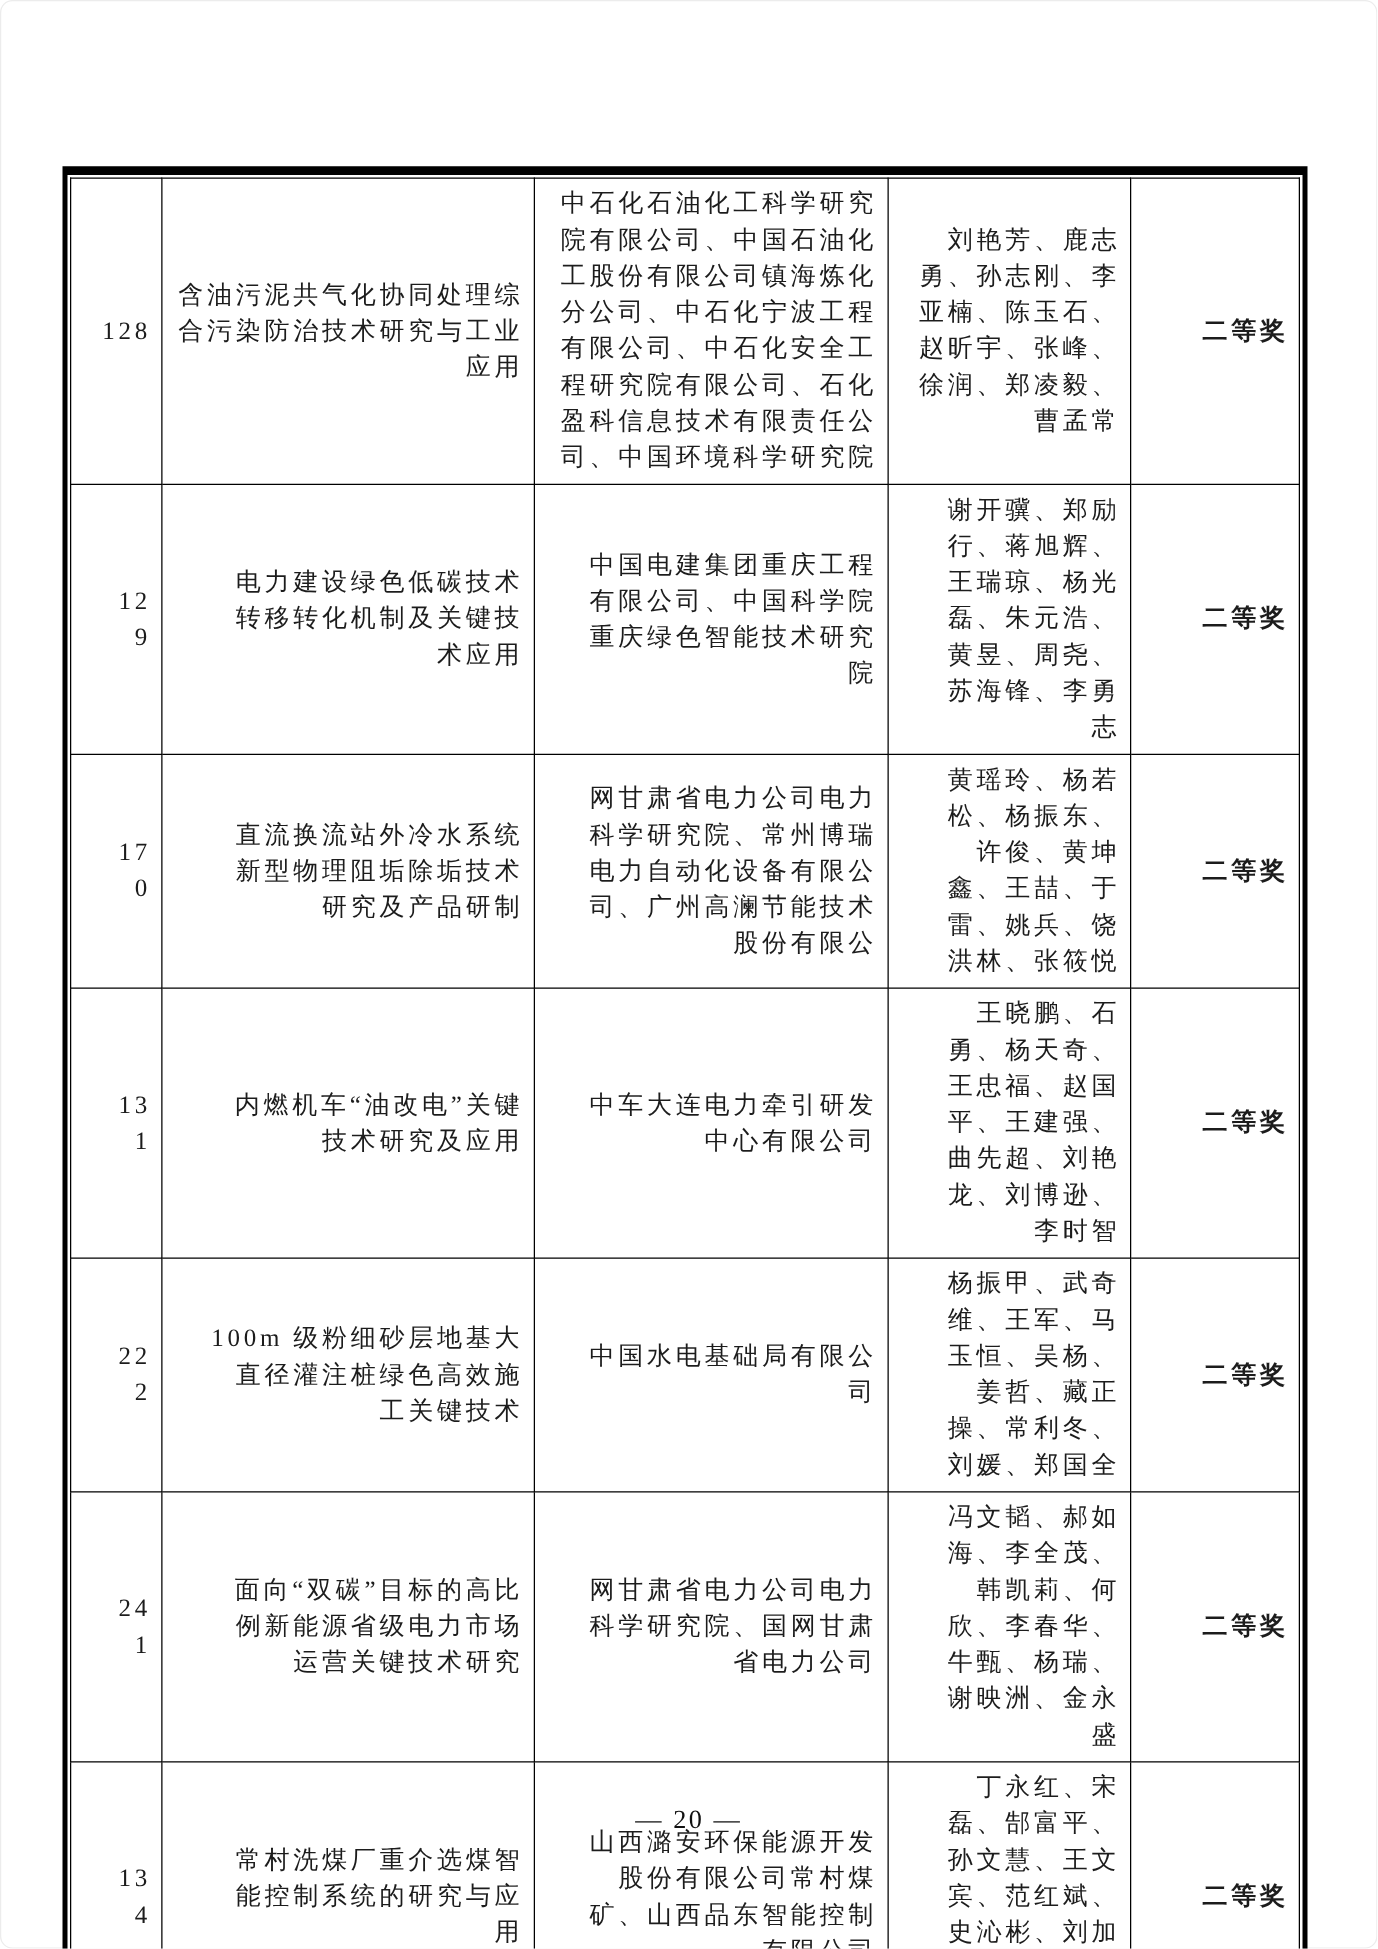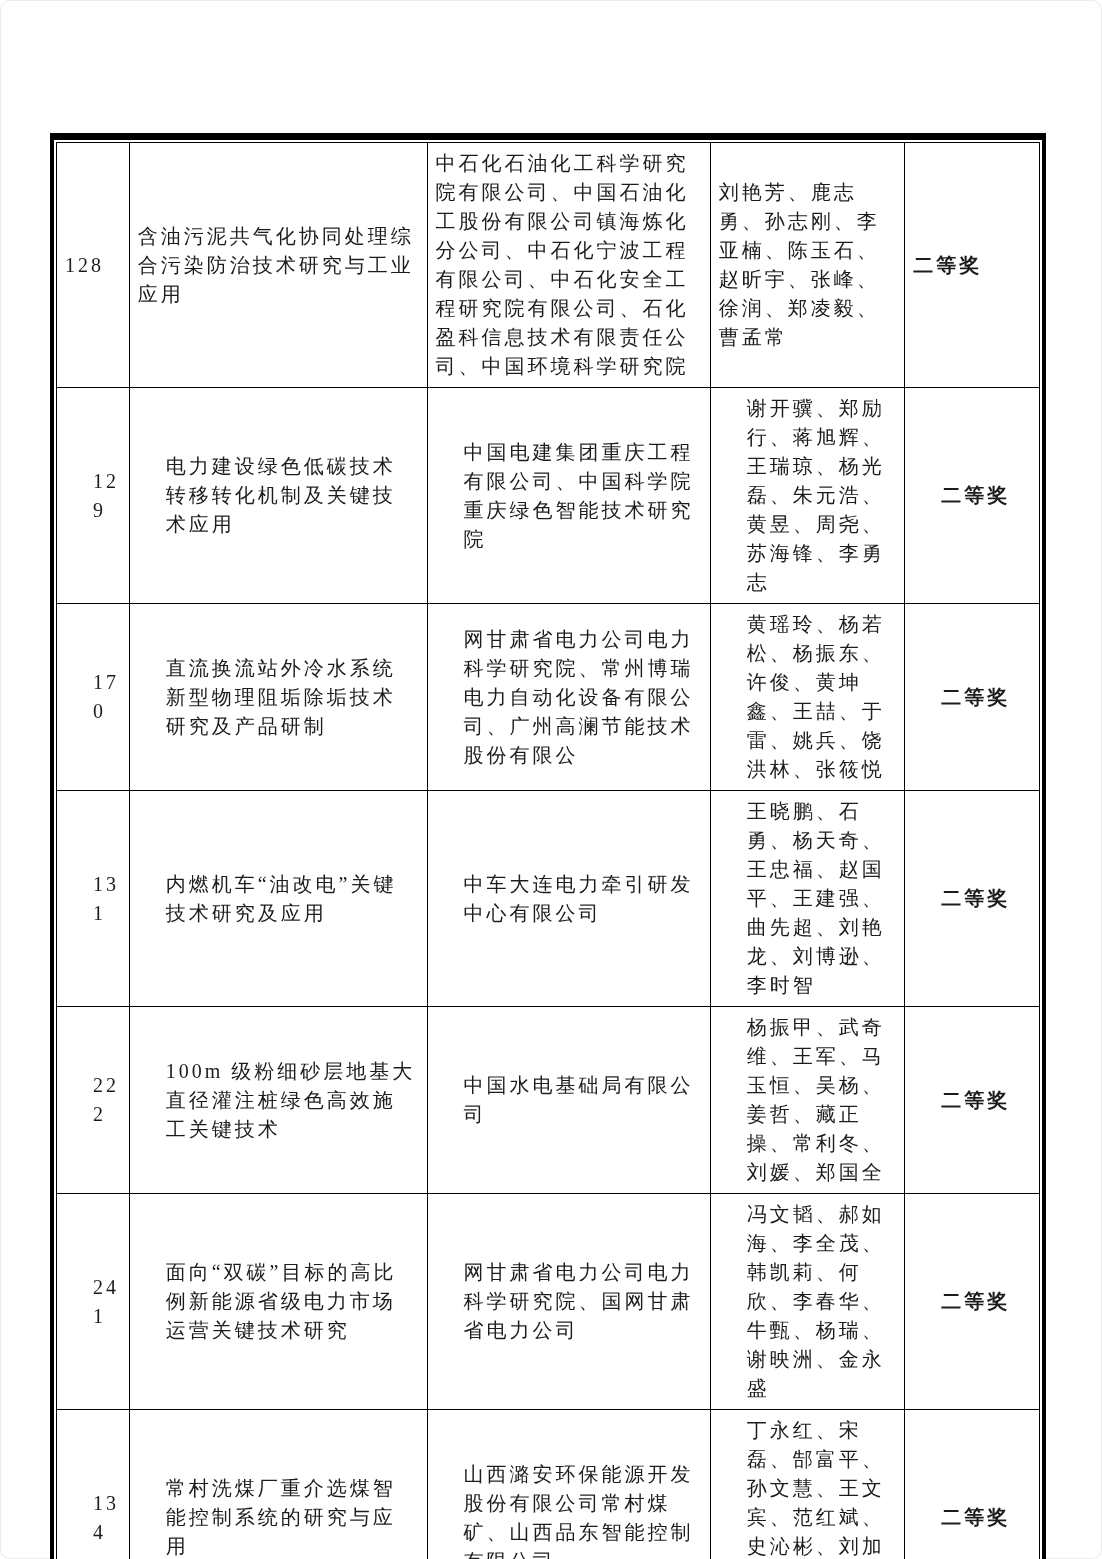--- a/index.html
+++ b/index.html
@@ -24,21 +24,21 @@
     box-sizing:border-box;
     background:#fff;
   }
   table.award-table{
     width:100%;
     border-collapse:collapse;
     table-layout:fixed;
   }
   table.award-table td{
     border:1.5px solid #000;
-    text-align:left;
+    text-align:right;
     vertical-align:middle;
     padding:6px 8px;
     font-size:20px;
     line-height:29px;
     letter-spacing:3px;
     word-break:break-all;
   }
   col.c-no{width:7.4%;}
   col.c-title{width:30.3%;}
   col.c-orgs{width:28.8%;}
@@ -126,14 +126,15 @@
           <td class="cell-no">135</td>
           <td>基于 AI 和多网融合的风光储备低碳基站运营技术自主研发和规模应用</td>
           <td>中国电信股份有限公司安徽分公司</td>
           <td>王煜辉、王琪、王宗平、刘通、施兆阳、汤捷、刘俊、胡松华、黄华、何向华</td>
           <td class="cell-award">二等奖</td>
         </tr>
       </tbody>
     </table>
   </div>
 
+  <div class="footer">— 20 —</div>
 
 </div>
 
 </body></html>

